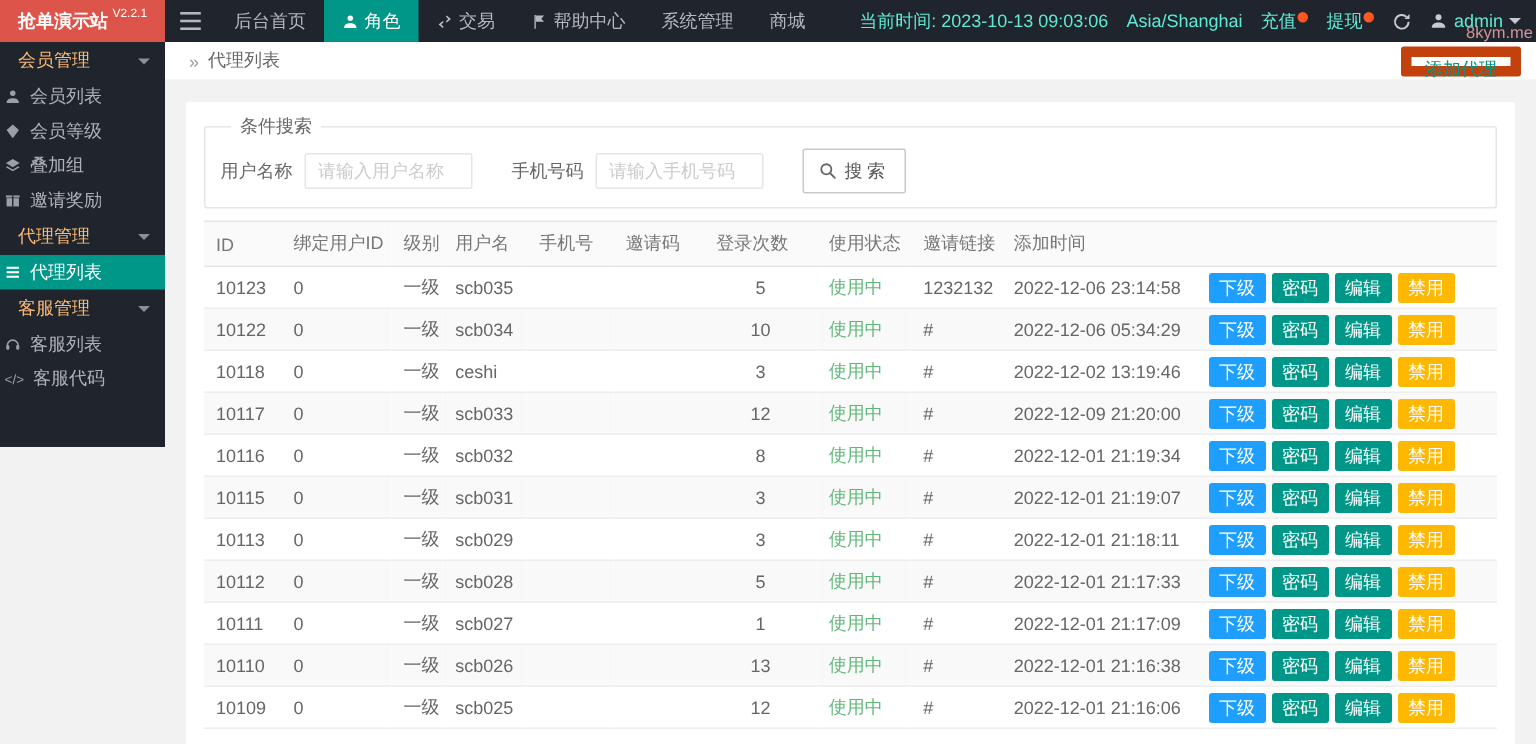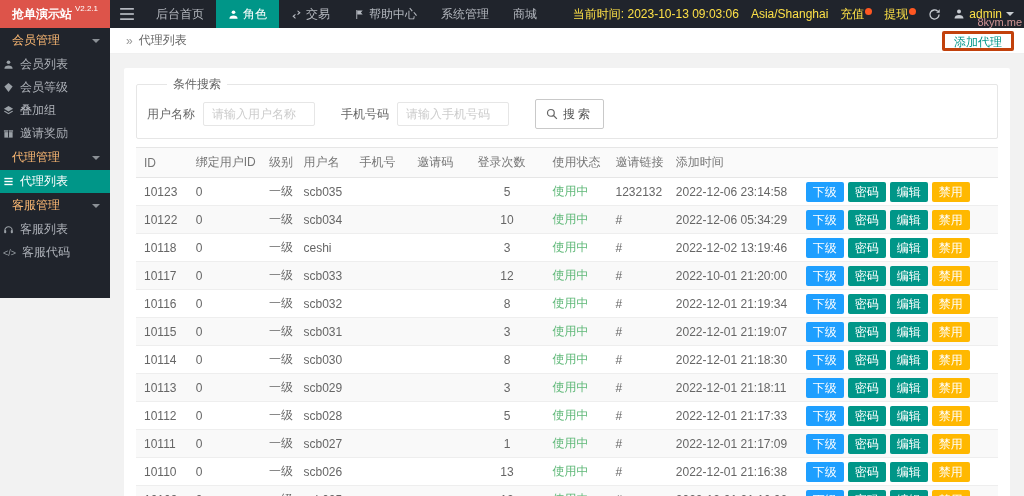--- a/index.html
+++ b/index.html
@@ -11,21 +11,21 @@
   .topbar { height:28px; background:#20242c; display:flex; align-items:stretch; position:relative; z-index:5; }
   .logo { width:110px; flex:none; background:#dd544a; color:#fff; display:flex; align-items:center; justify-content:center; gap:3px; font-size:12px; font-weight:bold; }
   .logo .ver { font-size:8px; font-weight:normal; align-self:flex-start; margin-top:4px; }
   .hamburger { width:34px; display:flex; align-items:center; justify-content:center; cursor:pointer; }
   .hamburger svg { width:14px; height:12px; }
   .top-nav { display:flex; align-items:stretch; }
   .nav-item { display:flex; align-items:center; gap:4px; padding:0 12px; color:#b4b8bf; cursor:pointer; text-decoration:none; }
   .nav-item svg { width:11px; height:11px; fill:#b4b8bf; }
   .nav-item.active { background:#009688; color:#fff; }
   .nav-item.active svg { fill:#fff; }
-  .topbar-right { margin-left:auto; display:flex; align-items:center; gap:12px; padding-right:10px; color:#fde047; }
+  .topbar-right { margin-left:auto; display:flex; align-items:center; gap:12px; padding-right:10px; color:#5eead4; }
   .badge-wrap { display:flex; align-items:flex-start; gap:1px; cursor:pointer; }
   .badge { width:7px; height:7px; border-radius:50%; background:#ff5722; display:inline-block; margin-top:2px; }
   .icon-btn { display:flex; align-items:center; cursor:pointer; }
   .icon-btn svg { width:13px; height:13px; }
   .admin-wrap { display:flex; align-items:center; gap:4px; cursor:pointer; }
   .admin-wrap svg { width:12px; height:12px; fill:#c7cbd1; }
   .caret-down { width:0; height:0; border:4px solid transparent; border-top:4px solid #c7cbd1; margin-top:4px; }
 
   .watermark { position:absolute; top:16px; right:2px; z-index:99; color:rgba(226,160,160,.9); font-size:11px; pointer-events:none; }
 
@@ -38,28 +38,28 @@
   .menu-item { height:23px; display:flex; align-items:center; gap:6px; padding-left:3px; color:#aeb2b9; cursor:pointer; }
   .menu-item svg { width:11px; height:11px; fill:#9aa0a6; flex:none; }
   .menu-item .code-glyph { font-size:9px; color:#9aa0a6; }
   .menu-item.active { background:#009688; color:#fff; }
   .menu-item.active svg { fill:#fff; }
 
   .main { flex:1; min-width:0; display:flex; flex-direction:column; }
   .breadcrumb-bar { height:26px; background:#fff; display:flex; align-items:center; padding:0 10px 0 16px; border-bottom:1px solid #f0f0f0; }
   .crumb-sep { color:#999; margin-right:6px; font-size:12px; }
   .crumb-current { color:#666; }
-  .add-btn { margin-left:auto; height:20px; padding:0 9px; background:#fff; border:3px solid #c2410c; border-radius:2px; color:#009688; font-size:12px; cursor:pointer; }
+  .add-btn { margin-left:auto; height:20px; padding:0 9px; background:#fff; border:7px solid #c2410c; border-radius:2px; color:#009688; font-size:12px; cursor:pointer; }
 
   .content { flex:1; padding:14px 14px 0 14px; overflow:hidden; }
   .card { background:#fff; border-radius:2px; padding:8px 12px; min-height:520px; }
 
   
   fieldset.search { border:1px solid #e6e6e6; border-radius:2px; padding:6px 10px 9px 10px; margin-bottom:8px; }
-  fieldset.search legend { margin-left:20px; padding:0 6px; color:#666; }
+  fieldset.search legend { margin-left:7px; padding:0 6px; color:#666; }
   .search-row { display:flex; align-items:center; gap:8px; }
   .search-row label { color:#666; }
   .search-row input { width:112px; height:24px; border:1px solid #e6e6e6; border-radius:2px; padding:0 8px; color:#666; font-size:12px; outline:none; }
   .search-row input::placeholder { color:#ccc; }
   .group-gap { width:10px; }
   .search-btn { height:26px; padding:14px 10px; background:#fff; border:1px solid #c9c9c9; border-radius:2px; color:#555; font-size:12px; display:flex; align-items:center; gap:5px; cursor:pointer; letter-spacing:3px; }
   .search-btn svg { width:12px; height:12px; stroke:#666; fill:none; }
 
   
   table { width:100%; border-collapse:collapse; table-layout:fixed; }
@@ -305,21 +305,21 @@
               <tr>
                 <td>10117</td>
                 <td>0</td>
                 <td>一级</td>
                 <td>scb033</td>
                 <td></td>
                 <td></td>
                 <td class="num">12</td>
                 <td><span class="status">使用中</span></td>
                 <td>#</td>
-                <td>2022-10-01 21:20:00</td>
+                <td>2022-12-09 21:20:00</td>
                 <td class="actions"><button class="tbtn btn-blue">下级</button><button class="tbtn btn-teal">密码</button><button class="tbtn btn-teal">编辑</button><button class="tbtn btn-orange">禁用</button></td>
               </tr>
               <tr>
                 <td>10116</td>
                 <td>0</td>
                 <td>一级</td>
                 <td>scb032</td>
                 <td></td>
                 <td></td>
                 <td class="num">8</td>
@@ -332,33 +332,20 @@
                 <td>10115</td>
                 <td>0</td>
                 <td>一级</td>
                 <td>scb031</td>
                 <td></td>
                 <td></td>
                 <td class="num">3</td>
                 <td><span class="status">使用中</span></td>
                 <td>#</td>
                 <td>2022-12-01 21:19:07</td>
-                <td class="actions"><button class="tbtn btn-blue">下级</button><button class="tbtn btn-teal">密码</button><button class="tbtn btn-teal">编辑</button><button class="tbtn btn-orange">禁用</button></td>
-              </tr>
-              <tr>
-                <td>10114</td>
-                <td>0</td>
-                <td>一级</td>
-                <td>scb030</td>
-                <td></td>
-                <td></td>
-                <td class="num">8</td>
-                <td><span class="status">使用中</span></td>
-                <td>#</td>
-                <td>2022-12-01 21:18:30</td>
                 <td class="actions"><button class="tbtn btn-blue">下级</button><button class="tbtn btn-teal">密码</button><button class="tbtn btn-teal">编辑</button><button class="tbtn btn-orange">禁用</button></td>
               </tr>
               <tr>
                 <td>10113</td>
                 <td>0</td>
                 <td>一级</td>
                 <td>scb029</td>
                 <td></td>
                 <td></td>
                 <td class="num">3</td>

